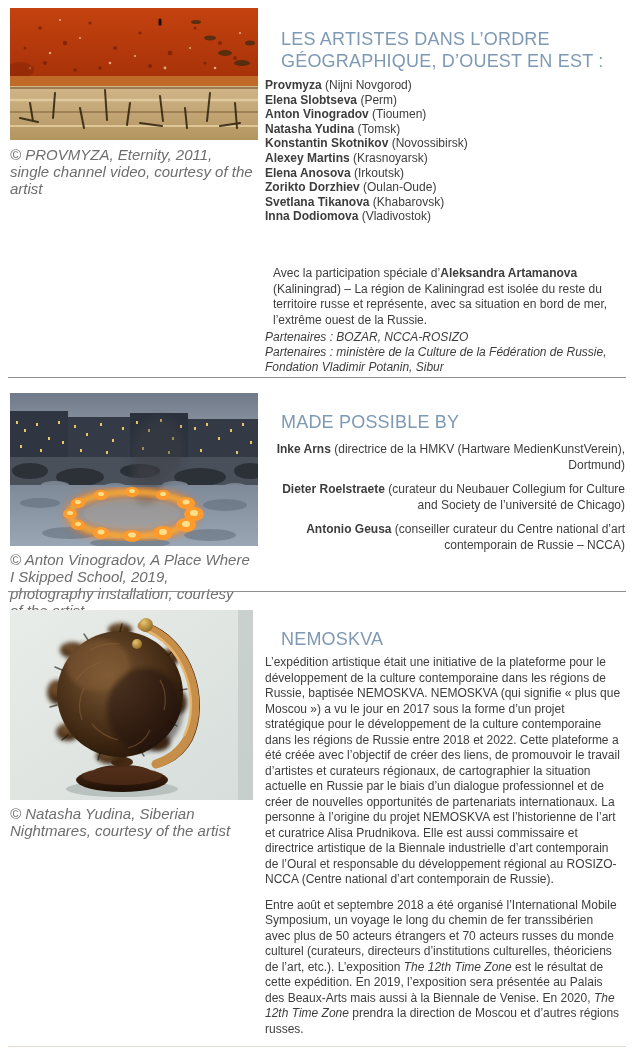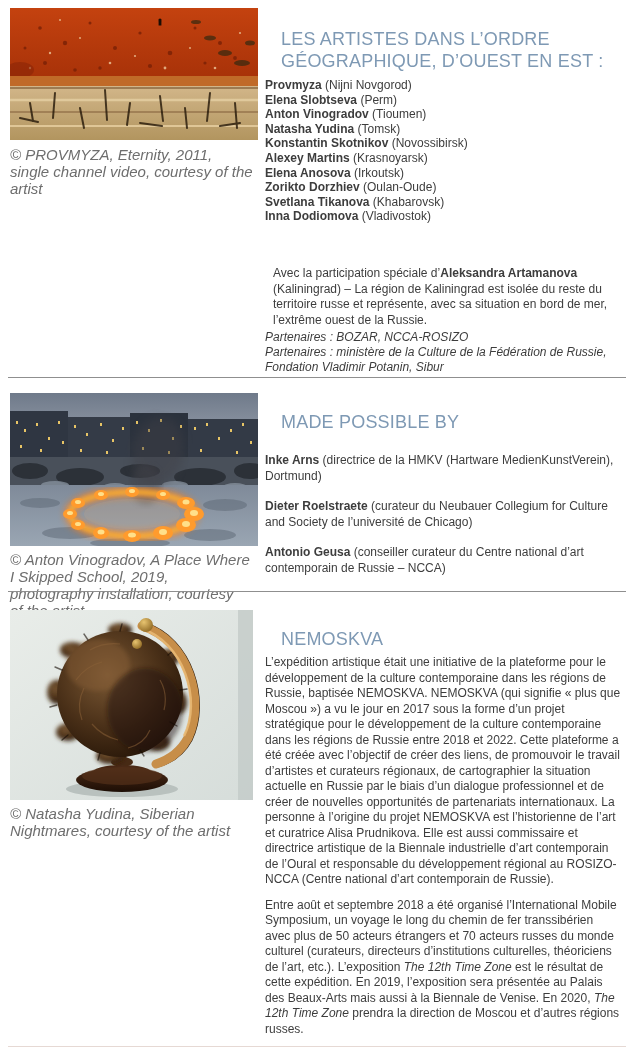--- a/index.html
+++ b/index.html
@@ -17,21 +17,21 @@
   .heading{
     margin:16px;font-size:18px;font-weight:400;color:var(--heading,#7e99b4);
     line-height:22px;letter-spacing:.2px;
   }
   .body-txt{font-size:12px;line-height:15.5px;}
   .artist-line{font-size:12px;line-height:14.6px;}
   .b{font-weight:bold;}
   .i{font-style:italic;}
   .credits{font-style:italic;}
   .credits div{font-size:12px;line-height:15px;}
-  .person{margin:15px 0 9px 0;}
+  .person{margin:4px 0 9px 0;text-align:right;}
   .divider{position:absolute;left:8px;width:618px;border-top:1px solid #8f8f8f;height:0;}
   .divider.light{border-top:1px solid #e6d9d4;}
   p.flow{margin:0 4px 10px 0;}
   a.link{color:var(--link,#1b4068);text-decoration:underline;}
 </style>
 </head>
 <body>
 
 <div class="page">
 

